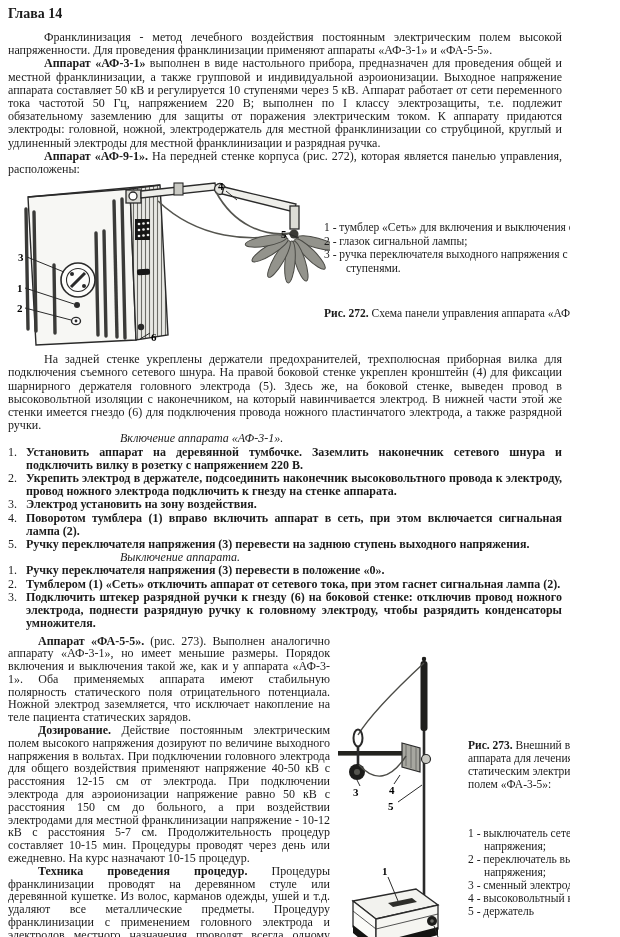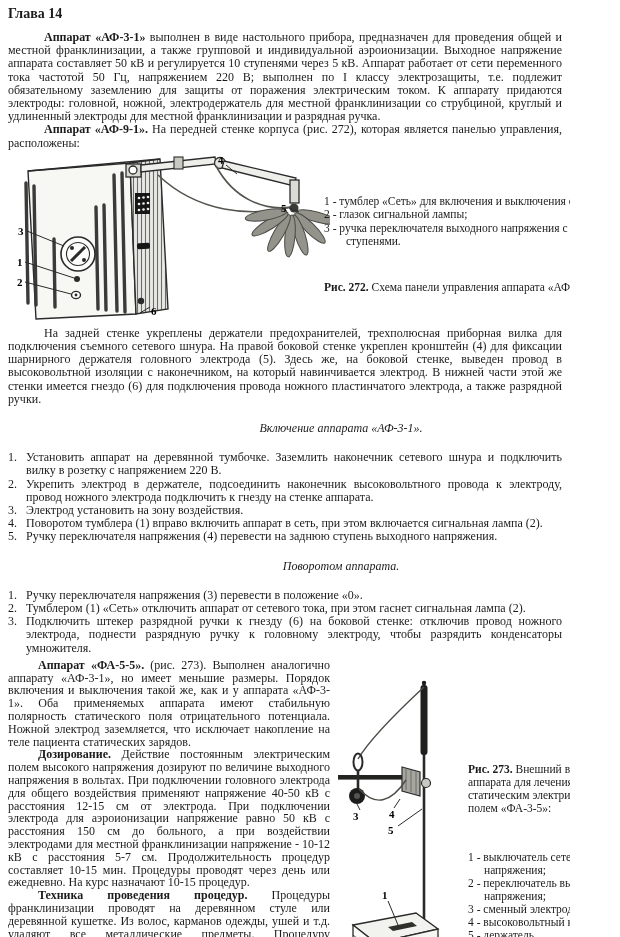--- a/index.html
+++ b/index.html
@@ -6,24 +6,24 @@
   .page{
     position:relative; width:570px; height:937px; overflow:hidden;
     box-sizing:border-box; padding:6px 8px 0 8px;
     background:#ffffff; color:#1b1b1b;
     font-family:"Liberation Serif", serif;
     font-size:12px; line-height:13.2px;
   }
   .hdr{font-weight:bold; font-size:14px; line-height:16px; text-align:left;}
   p.body{margin:0; text-align:justify; text-indent:36px;}
   .b{font-weight:bold;}
-  .ital-head{margin:16px; font-style:italic; text-indent:112px; text-align:center;}
+  .ital-head{margin:0; font-style:italic; text-indent:112px; text-align:left;}
   .step{display:flex; margin:0;}
   .step .sn{flex:none; width:18px;}
-  .step .st{flex:1; text-align:justify;}
+  .step .st{flex:1; text-align:justify;font-weight:bold;}
   
   .fig272-row{position:relative; height:172px; margin-top:5px;}
   .fig272-art{position:absolute; left:0; top:0; width:322px; height:172px;}
   .fig272-legend{position:absolute; left:316px; top:40px; width:300px;
     font-size:11.5px; line-height:13.5px;}
   .fig272-legend .li{padding-left:22px; text-indent:-22px;}
   .fig272-caption{position:absolute; left:316px; top:126px; width:302px;
     font-size:11.5px; white-space:nowrap;}
   
   .cols{display:flex; margin-top:4px;}
@@ -37,20 +37,21 @@
   .figmark{font-family:"Liberation Serif", serif; font-weight:bold; font-size:11px;}
 </style>
 </head>
 <body>
 
 <div class="page">
 
   <div class="hdr">Глава 14</div>
   <div style="height:9px"></div>
 
+  <p class="body"><span>Франклинизация - метод лечебного воздействия постоянным электрическим полем высокой напряженности. Для проведения франклинизации применяют аппараты «АФ-3-1» и «ФА-5-5».</span></p>
 
   <p class="body"><span class="b">Аппарат «АФ-3-1»</span><span> выполнен в виде настольного прибора, предназначен для проведения общей и местной франклинизации, а также групповой и индивидуальной аэроионизации. Выходное напряжение аппарата составляет 50 кВ и регулируется 10 ступенями через 5 кВ. Аппарат работает от сети переменного тока частотой 50 Гц, напряжением 220 В; выполнен по I классу электрозащиты, т.е. подлежит обязательному заземлению для защиты от поражения электрическим током. К аппарату придаются электроды: головной, ножной, электродержатель для местной франклинизации со струбциной, круглый и удлиненный электроды для местной франклинизации и разрядная ручка.</span></p>
 
   <p class="body"><span class="b">Аппарат «АФ-9-1».</span><span> На передней стенке корпуса (рис. 272), которая является панелью управления, расположены:</span></p>
 
   <div class="fig272-row">
     <svg class="fig272-art" viewBox="0 0 322 172" xmlns="http://www.w3.org/2000/svg">
       <defs>
         <pattern id="vh1" width="4" height="6" patternUnits="userSpaceOnUse">
           <rect width="4" height="6" fill="#e8e8e4"></rect>
@@ -157,24 +158,24 @@
   <div class="step">
       <span class="sn">3.</span>
       <span class="st">Электрод установить на зону воздействия.</span>
     </div>
   <div class="step">
       <span class="sn">4.</span>
       <span class="st">Поворотом тумблера (1) вправо включить аппарат в сеть, при этом включается сигнальная лампа (2).</span>
     </div>
   <div class="step">
       <span class="sn">5.</span>
-      <span class="st">Ручку переключателя напряжения (4) перевести на заднюю ступень выходного напряжения.</span>
-    </div>
-
-  <p class="ital-head">Поворотом аппарата.</p>
+      <span class="st">Ручку переключателя напряжения (3) перевести на заднюю ступень выходного напряжения.</span>
+    </div>
+
+  <p class="ital-head">Выключение аппарата.</p>
   <div class="step">
       <span class="sn">1.</span>
       <span class="st">Ручку переключателя напряжения (3) перевести в положение «0».</span>
     </div>
   <div class="step">
       <span class="sn">2.</span>
       <span class="st">Тумблером (1) «Сеть» отключить аппарат от сетевого тока, при этом гаснет сигнальная лампа (2).</span>
     </div>
   <div class="step">
       <span class="sn">3.</span>

